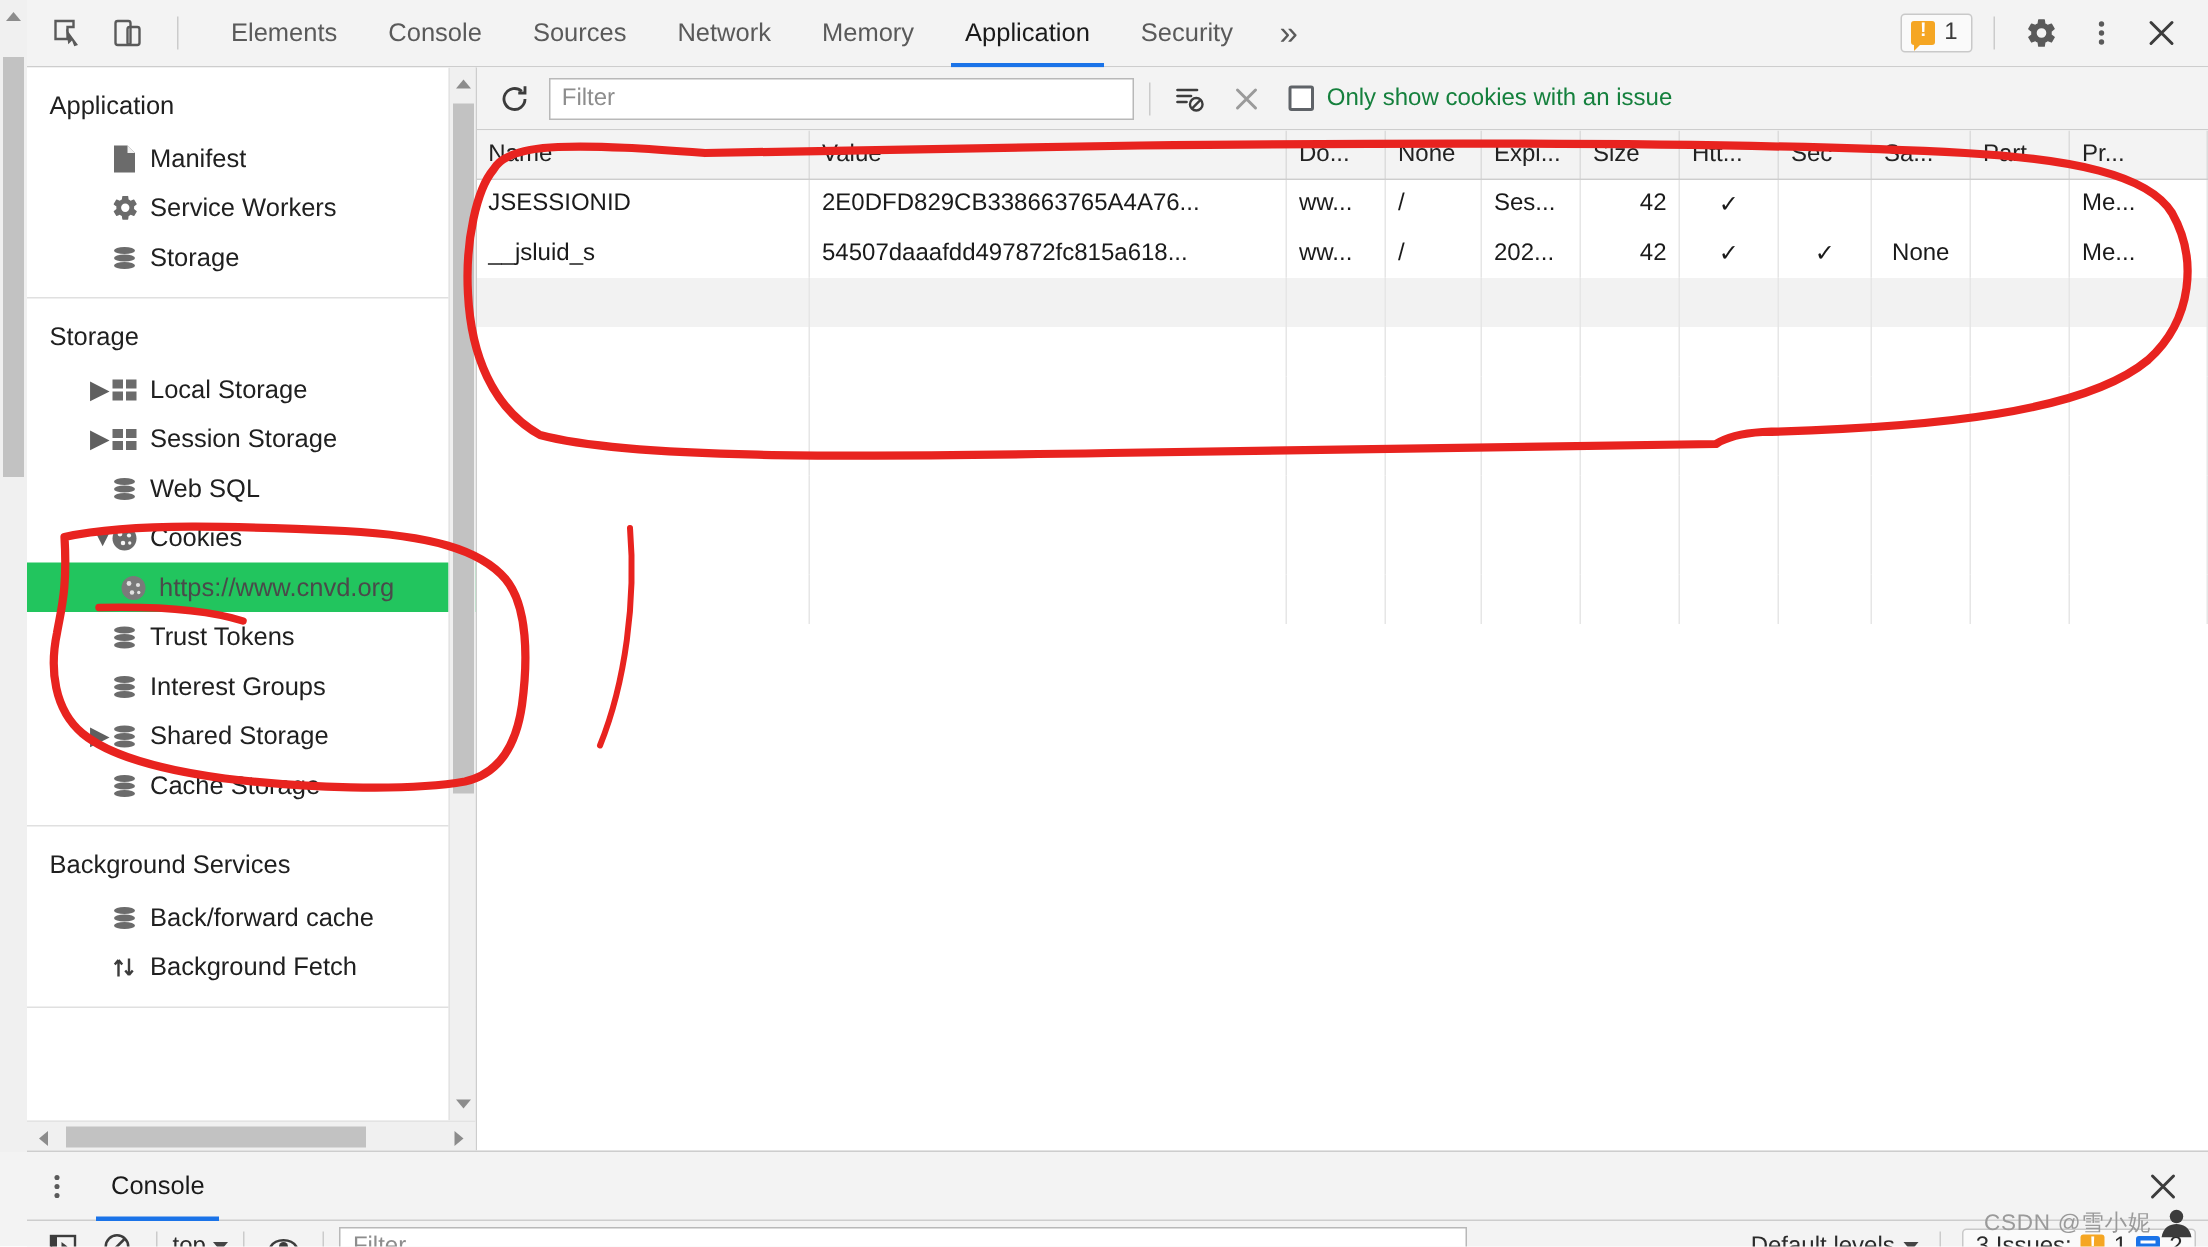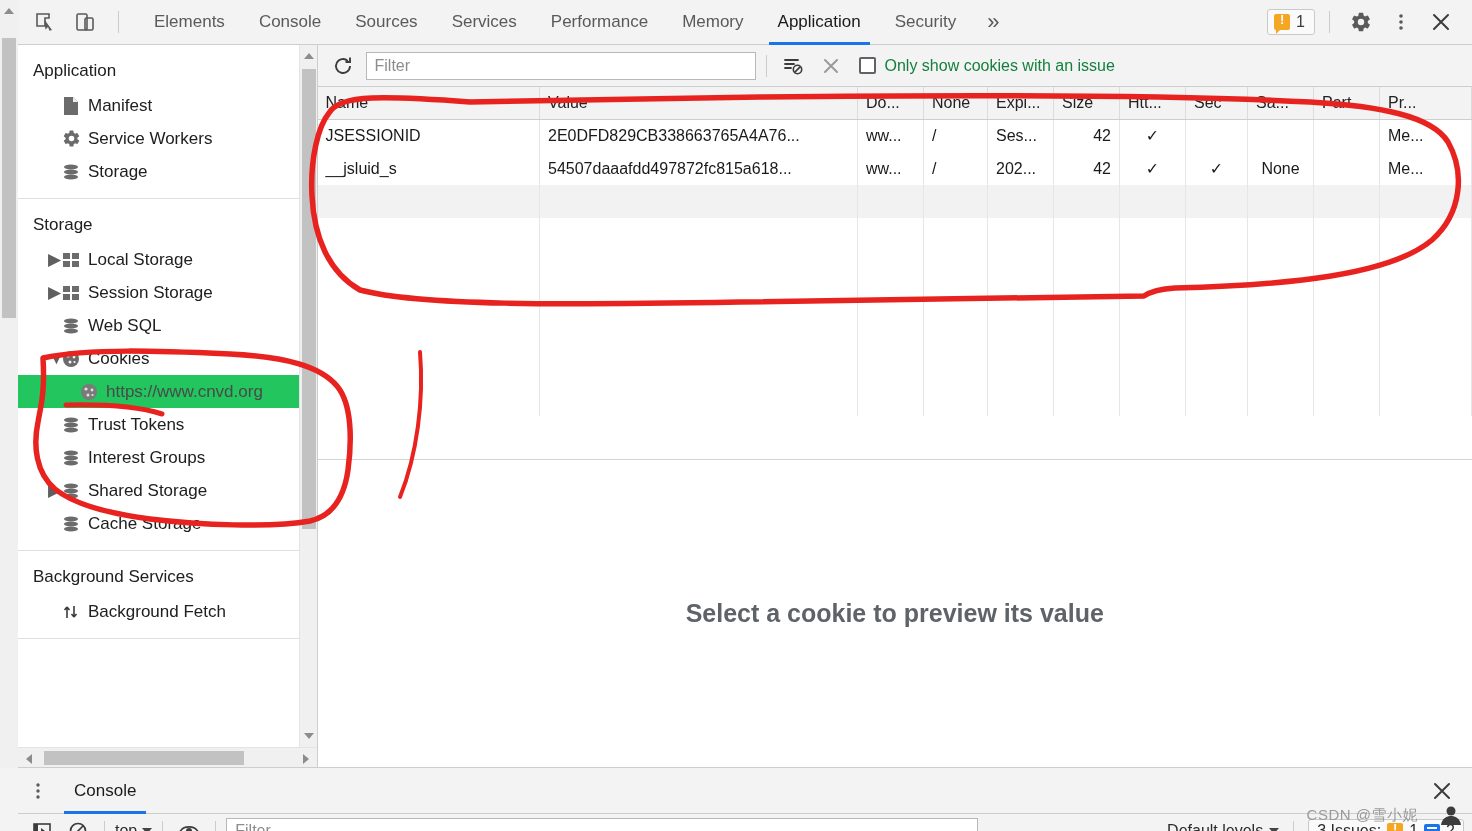--- a/index.html
+++ b/index.html
@@ -85,21 +85,21 @@
     display: flex; flex-direction: column;
   }
   .sidebar-scrollarea { position: relative; flex: 1; overflow: hidden; }
   .sec { border-bottom: 1px solid #e0e0e0; padding: 8px 0 10px 0; }
   .sec:last-child { border-bottom: none; }
   .sec-title { font-size: 17px; color: #202020; padding: 8px 0 8px 15px; }
   .row {
     display: flex; align-items: center; height: 33px; padding-left: 15px;
     font-size: 17px; color: #202020; cursor: pointer; white-space: nowrap;
   }
-  .row.indent1 { padding-left: 30px; }
+  .row.indent1 { padding-left: 42px; }
   .row.indent2 { padding-left: 62px; }
   .row.selected { background: #22c55e; }
   .row .twisty {
     width: 14px; flex: none; display: flex; align-items: center; color: #5f5f5f;
   }
   .row .twisty.none { visibility: hidden; }
   .row .ico { width: 26px; flex: none; display: flex; align-items: center; }
   .row .lbl { overflow: hidden; }
   .row.muted .lbl { color: #4a4a4a; }
 
@@ -201,21 +201,21 @@
     color: #2b2b2b; white-space: nowrap; cursor: pointer;
   }
   .info-glyph { width: 16px; height: 14px; background: #1a73e8; border-radius: 2px; position: relative; }
   .info-glyph::before { content:""; position:absolute; left:3px; top:3px; width:10px; height:2px; background:#fff; }
   .info-glyph::after { content:""; position:absolute; left:3px; top:8px; width:7px; height:2px; background:#fff; }
 
   
   .watermark {
     position: absolute; right: 8px; bottom: 6px;
     font-size: 15px; color: #9a9a9a; letter-spacing: 0.5px; pointer-events: none;
-    display: flex; align-items: flex-end; gap: 20px;
+    display: flex; align-items: flex-end; gap: 4px;
   }
   .wm-fig { width: 26px; height: 20px; }
 
   
   .annot { position: absolute; left: 0; top: 0; width: 1472px; height: 831px; pointer-events: none; }
 </style>
 </head>
 <body>
 
 <div id="root">
@@ -247,24 +247,21 @@
         <div class="tab">
             <span>Elements</span>
           </div>
         <div class="tab">
             <span>Console</span>
           </div>
         <div class="tab">
             <span>Sources</span>
           </div>
         <div class="tab">
-            <span>Services</span>
-          </div>
-        <div class="tab">
-            <span>Performance</span>
+            <span>Network</span>
           </div>
         <div class="tab">
             <span>Memory</span>
           </div>
         <div class="tab active">
             <span>Application</span>
           </div>
         <div class="tab">
             <span>Security</span>
           </div>
@@ -450,20 +447,31 @@
                     <ellipse cx="9" cy="9" rx="7" ry="2.4" fill="#6b6b6b"></ellipse>
                     <ellipse cx="9" cy="14" rx="7" ry="2.4" fill="#6b6b6b"></ellipse>
                   </svg>
               </span>
               <span class="lbl">Cache Storage</span>
             </div>
           </div>
 
           <div class="sec">
             <div class="sec-title">Background Services</div>
+            <div class="row indent1">
+              <span class="twisty none">▶</span>
+              <span class="ico">
+                <svg width="18" height="18" viewBox="0 0 18 18">
+                    <ellipse cx="9" cy="4" rx="7" ry="2.4" fill="#6b6b6b"></ellipse>
+                    <ellipse cx="9" cy="9" rx="7" ry="2.4" fill="#6b6b6b"></ellipse>
+                    <ellipse cx="9" cy="14" rx="7" ry="2.4" fill="#6b6b6b"></ellipse>
+                  </svg>
+              </span>
+              <span class="lbl">Back/forward cache</span>
+            </div>
             <div class="row indent1">
               <span class="twisty none">▶</span>
               <span class="ico">
                 <svg width="18" height="18" viewBox="0 0 18 18">
                   <path d="M5 15 V4 M5 4 L2.5 7 M5 4 L7.5 7" stroke="#3c3c3c" stroke-width="1.6" fill="none"></path>
                   <path d="M12 3 V14 M12 14 L9.5 11 M12 14 L14.5 11" stroke="#3c3c3c" stroke-width="1.6" fill="none"></path>
                 </svg>
               </span>
               <span class="lbl">Background Fetch</span>
             </div>
@@ -657,23 +665,20 @@
                 <td></td>
                   <td></td>
                   <td></td>
                 <td></td>
                   <td></td>
               </tr>
             </tbody>
           </table>
         </div>
 
-        <div class="preview-area">
-          <div class="preview-msg">Select a cookie to preview its value</div>
-        </div>
       </div>
     </div>
 
     <div class="drawer">
       <div class="drawer-tabbar">
         <div class="kebab">
           <svg width="18" height="20" viewBox="0 0 18 20">
             <circle cx="9" cy="4" r="1.7" fill="#5a5a5a"></circle>
               <circle cx="9" cy="10" r="1.7" fill="#5a5a5a"></circle>
               <circle cx="9" cy="16" r="1.7" fill="#5a5a5a"></circle>

